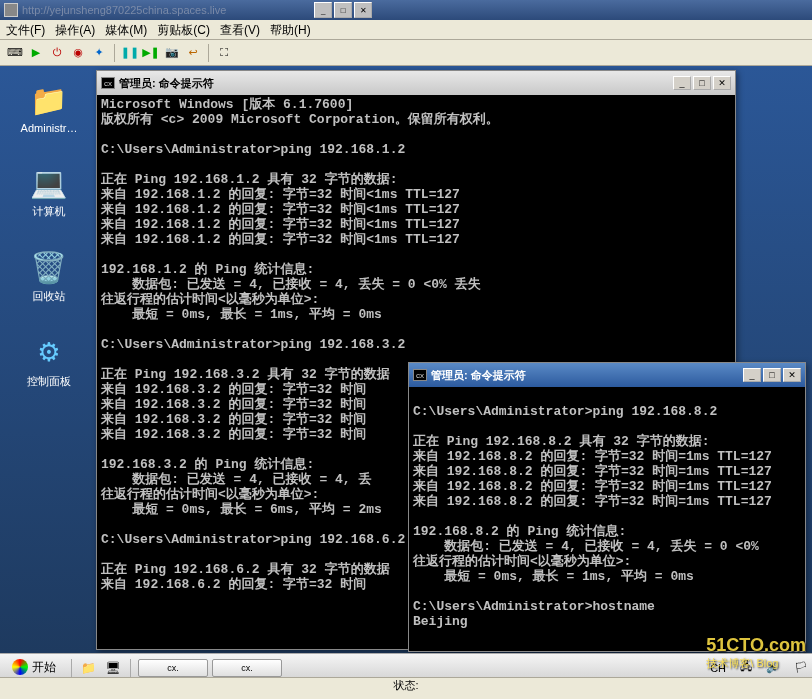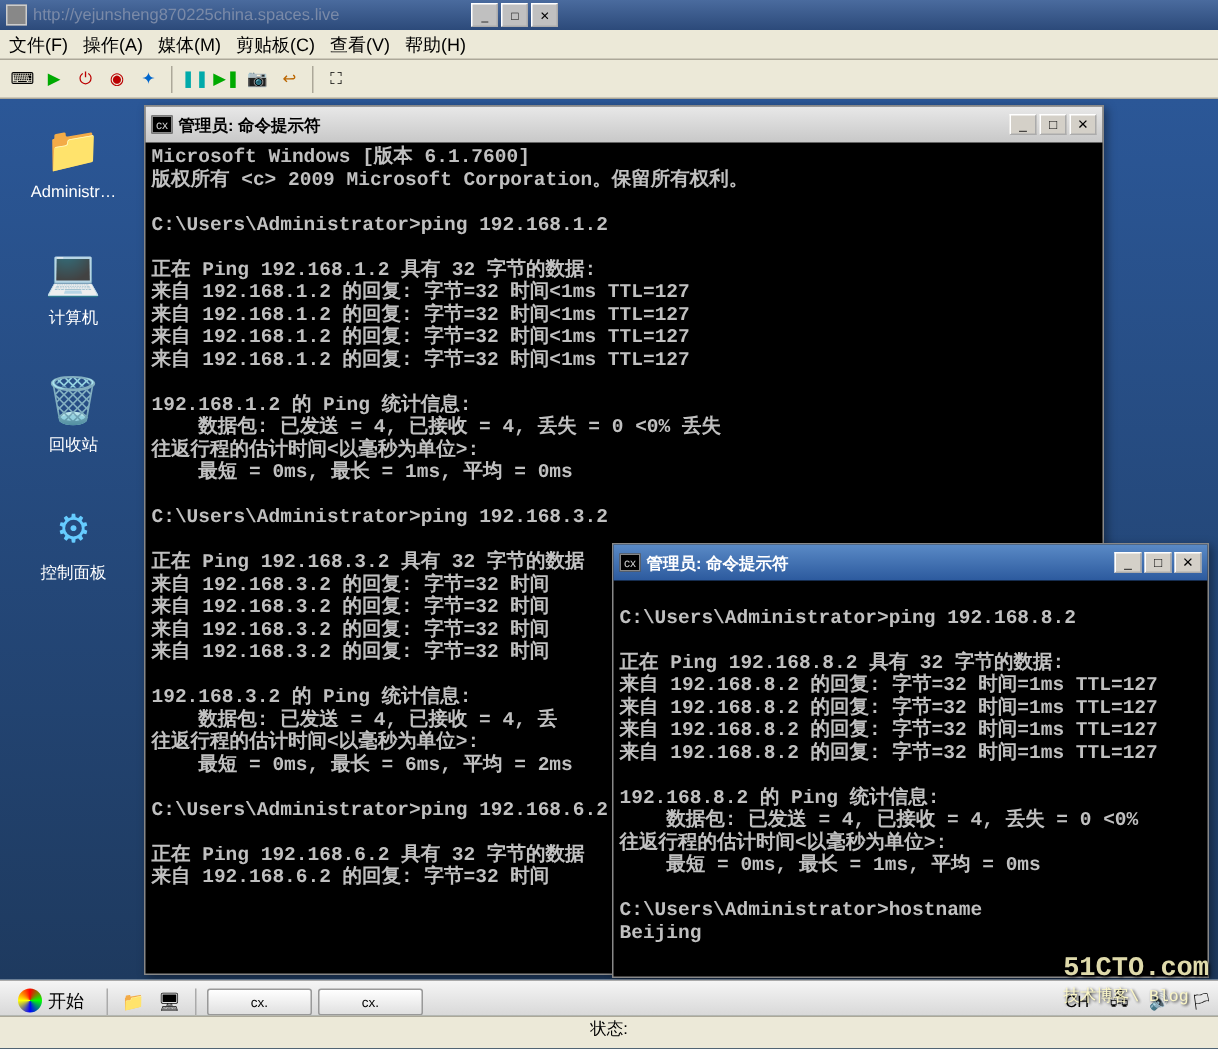--- a/index.html
+++ b/index.html
@@ -30,21 +30,21 @@
 #cmd1 { top: 4px; left: 96px; width: 640px; height: 580px; }
 #cmd2 { top: 296px; left: 408px; width: 398px; height: 290px; }
 .taskbar { position: absolute; bottom: 22px; left: 0; right: 0; height: 24px; background: linear-gradient(to bottom, #f5f5f5, #d8d8d8); border-top: 1px solid #aaa; display: flex; align-items: flex-end; padding: 0 4px; gap: 4px; }
 .start-btn { height: 20px; padding: 0 8px; display: flex; align-items: center; gap: 4px; border-radius: 3px; cursor: pointer; }
 .start-orb { width: 16px; height: 16px; border-radius: 50%; background: conic-gradient(#f00,#0f0,#00f,#ff0,#f00); }
 .taskbar .sep2 { width: 1px; height: 18px; background: #aaa; margin: 0 3px; }
 .taskbar .qbtn { width: 20px; height: 18px; display: flex; align-items: center; justify-content: center; font-size: 12px; cursor: pointer; }
 .taskbar .task-btn { height: 18px; width: 70px; background: linear-gradient(to bottom,#fff,#e0e0e0); border: 1px solid #999; border-radius: 2px; display: flex; align-items: center; justify-content: center; font-size: 9px; cursor: pointer; }
 .tray { margin-left: auto; display: flex; align-items: center; gap: 14px; font-size: 11px; }
 .statusbar { position: absolute; bottom: 0; left: 0; right: 0; height: 22px; background: #ece9d8; border-top: 1px solid #aca899; display: flex; align-items: center; padding: 0 6px; font-size: 11px; flex-direction: column; }
-.watermark { position: absolute; right: 6px; bottom: 28px; color: #fef9c3; font-size: 18px; font-weight: bold; text-shadow: 1px 1px 2px #000; opacity: 0.88; pointer-events: none; font-family: Liberation Mono, monospace; }
+.watermark { position: absolute; right: 6px; bottom: 28px; color: #fde047; font-size: 18px; font-weight: bold; text-shadow: 1px 1px 2px #000; opacity: 0.88; pointer-events: none; }
 .watermark .sub { font-size: 11px; font-weight: normal; }
 </style>
 </head>
 <body>
 
 <div class="outer-titlebar">
   <div class="icon"></div>
   <span class="url">http://yejunsheng870225china.spaces.live</span>
   <div class="win-btns">
     <div class="win-btn">_</div>

